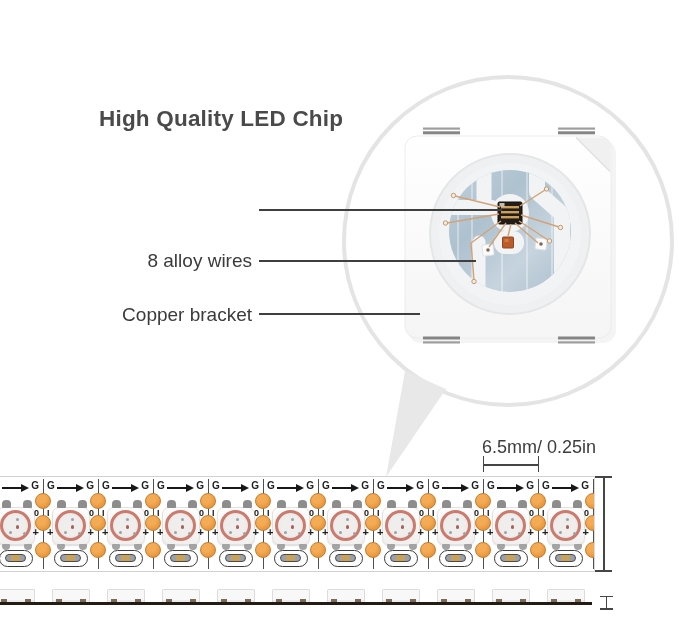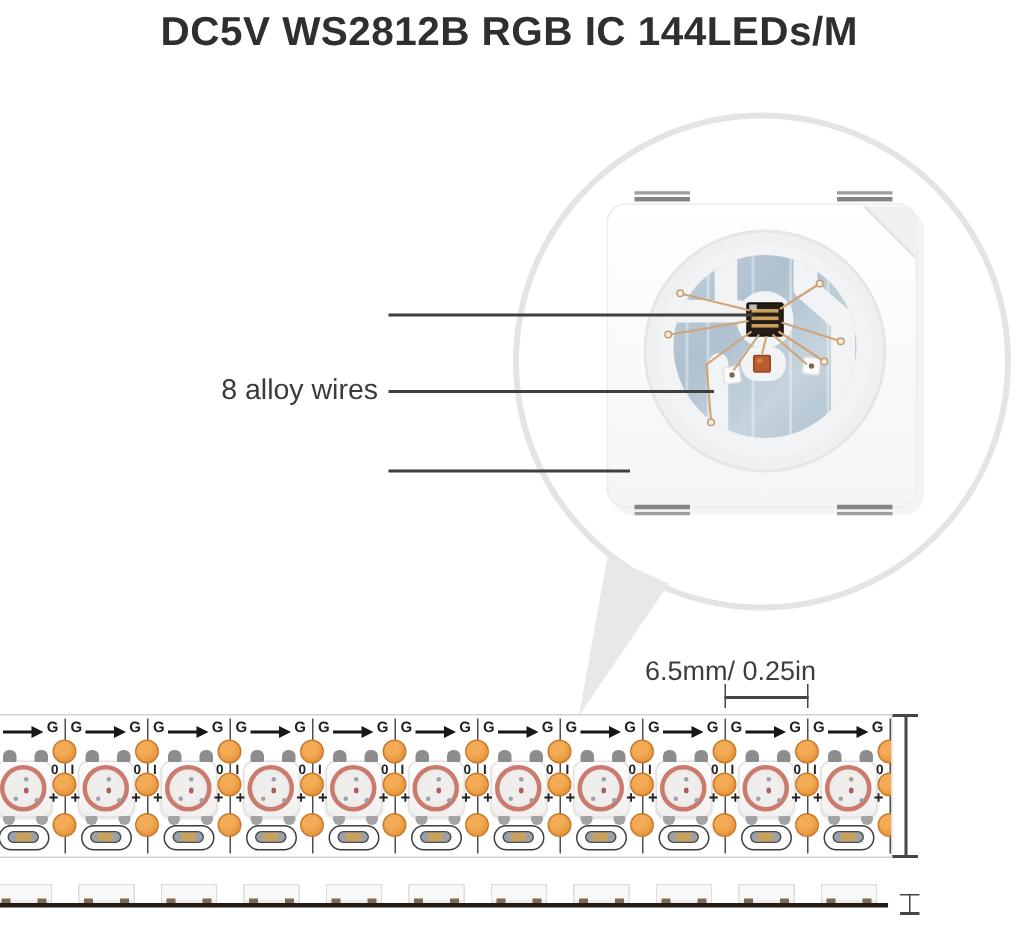--- a/index.html
+++ b/index.html
@@ -49,21 +49,20 @@
   .sideled{top:589px;width:38px;height:13px;background:#f8f8f8;border:1px solid #dcdcdc;
            border-bottom:none;border-radius:2px 2px 0 0;box-sizing:border-box;
            box-shadow:inset 0 -2px 0 #ececec;z-index:2;}
   .foot{position:absolute;bottom:0;width:6px;height:3px;background:#7a6a58;}
 </style>
 </head>
 <body>
 
 <div class="page">
 
-  <div class="abs title">DC5V WS2812B RGB IC 144LEDs/M</div>
 
   <svg class="abs" style="left:0;top:0;z-index:1" width="679" height="623" viewBox="0 0 679 623">
     <defs>
       <linearGradient id="pkgGrad" x1="0" y1="0" x2="0" y2="1">
         <stop offset="0" stop-color="#ffffff"></stop>
           <stop offset="1" stop-color="#f5f5f5"></stop>
       </linearGradient>
       <linearGradient id="metalGrad" x1="0" y1="0" x2="1" y2="1">
         <stop offset="0" stop-color="#c3d2dd"></stop>
           <stop offset="0.35" stop-color="#aec1cf"></stop>
@@ -153,21 +152,23 @@
     <g fill="#f1ebe2" stroke="#c39a6e">
       <circle cx="453.5" cy="195.5" r="2.2"></circle>
         <circle cx="445.5" cy="223" r="2.2"></circle>
       <circle cx="474" cy="281.5" r="2.2"></circle>
         <circle cx="549.5" cy="241" r="2.2"></circle>
       <circle cx="560.5" cy="227.5" r="2.2"></circle>
         <circle cx="546.5" cy="189" r="2.2"></circle>
     </g>
   </svg>
 
+  <div class="abs heading" style="z-index:6">High Quality LED Chip</div>
   <div class="abs callout-label" style="top:250px;z-index:6">8 alloy wires</div>
+  <div class="abs callout-label" style="top:304px;z-index:6">Copper bracket</div>
   <div class="abs callout-line" style="left:259px;top:209px;width:243px"></div>
   <div class="abs callout-line" style="left:259px;top:260px;width:217px"></div>
   <div class="abs callout-line" style="left:259px;top:313px;width:161px"></div>
 
   <div id="strip" class="abs">
       <div class="arrow abs" style="left: 1.5px; width: 28px;">
         <div class="shaft"></div>
         <div class="head"></div>
       </div>
       <div class="led abs" style="left: -3.5px;">
@@ -477,21 +478,21 @@
       <div class="padlabel lab-p abs" style="left: 542px;">+</div>
       <div class="cutline abs" style="left: 592.5px;"></div>
       <div class="pad abs" style="left: 585px; top: 16px;"></div>
       <div class="pad abs" style="left: 585px; top: 38px;"></div>
       <div class="pad abs" style="left: 585px; top: 65px;"></div>
       <div class="padlabel lab-g abs" style="left: 577px; width: 12px; text-align: right;">G</div>
       <div class="padlabel lab-d abs" style="left: 580px; width: 9px; text-align: right;">0</div>
       <div class="padlabel lab-p abs" style="left: 579px; width: 10px; text-align: right;">+</div>
     </div>
 
-  <div class="abs dim-text" style="left:430px;top:437px;width:166px;text-align:left;z-index:5">6.5mm/ 0.25in</div>
+  <div class="abs dim-text" style="left:430px;top:437px;width:166px;text-align:right;z-index:5">6.5mm/ 0.25in</div>
   <div class="abs dim-line" style="left:483px;top:464px;width:55.5px;height:1.5px;z-index:5"></div>
   <div class="abs dim-line" style="left:482.5px;top:456px;width:1.5px;height:16px;z-index:5"></div>
   <div class="abs dim-line" style="left:537.5px;top:456px;width:1.5px;height:16px;z-index:5"></div>
 
   <div class="abs dim-line" style="left:603px;top:477px;width:1.5px;height:94px;z-index:5"></div>
   <div class="abs dim-line" style="left:595px;top:476px;width:17px;height:1.5px;z-index:5"></div>
   <div class="abs dim-line" style="left:595px;top:570px;width:17px;height:1.5px;z-index:5"></div>
 
   <div id="sideview">
     <div class="abs pcb"></div>

